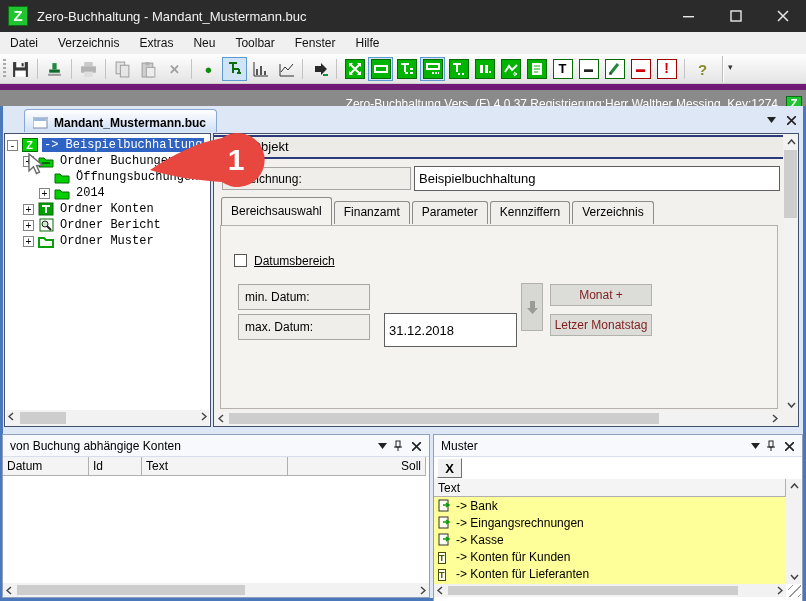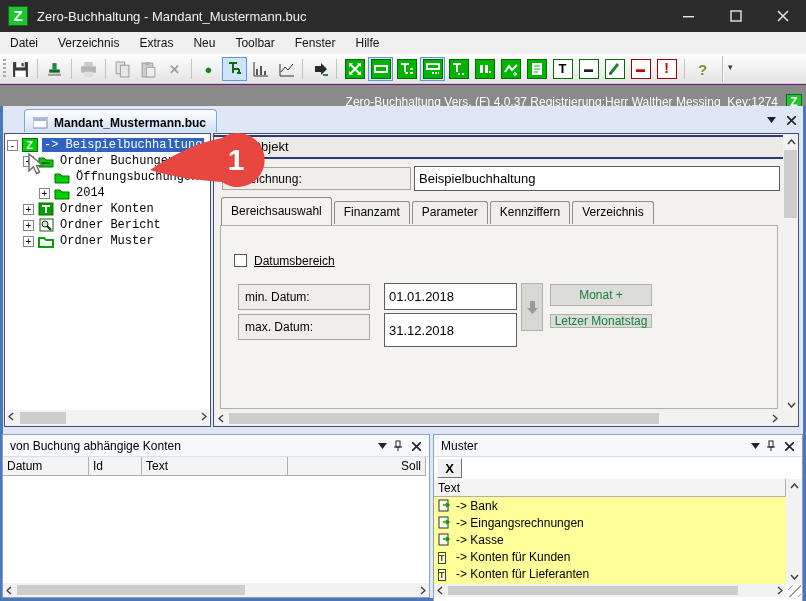--- a/index.html
+++ b/index.html
@@ -31,21 +31,21 @@
           justify-content:center; border:1px solid transparent; }
   .tbtn.sel { border:1px solid #5c9ad4; background:#cfe4f7; }
   .tsep { position:absolute; top:5px; width:1px; height:20px; background:#c4c4c4; }
   .gsq { width:20px; height:20px; background:#00b400; border:1px solid #056b05; display:block; }
   .glyph-dis { color:#9f9f9f; font-weight:bold; font-size:13px; }
   .tedge { position:absolute; top:2px; width:1px; height:26px; background:#bcbcbc; box-shadow:1px 0 0 #fff; }
   .tchev { position:absolute; top:8px; font-size:9px; color:#333; }
 
   
   .statusstrip { position:absolute; left:0; top:84px; width:806px; height:34px; background:#8a8a8a;
-                 border-top:1px solid #701a75; display:flex; align-items:center; justify-content:flex-end; }
+                 border-top:6px solid #701a75; display:flex; align-items:center; justify-content:flex-end; }
   .statustext { color:#fff; font-size:12px; margin-right:8px; white-space:pre; }
   .statusz { width:16px; height:16px; margin-right:4px; background:#1fc52e; border:1px solid #0c6e14;
              color:#fff; font-weight:bold; font-size:12px; line-height:14px; text-align:center; }
 
   
   .docframe { position:absolute; left:0; top:106px; width:806px; height:495px;
               border-left:3px solid #4a78ba; border-right:3px solid #4a78ba; border-bottom:3px solid #4a78ba;
               background:#dde7f6; }
   .doctab { position:absolute; left:24px; top:109px; height:23px; padding:3px 10px 0 8px;
             background:linear-gradient(#ffffff,#cfe0f5); border:1px solid #86a7d3; border-bottom:none;
@@ -78,21 +78,21 @@
   .lblbox { position:absolute; background:#f0eeea; border:1px solid #a6a6a6; padding-left:6px;
             display:flex; align-items:center; font-size:12px; }
   .inputbox { position:absolute; background:#fff; border:1px solid #5f5f5f; font-size:13px; padding:2px 4px;
               font-family:"Liberation Sans", sans-serif; }
   .ftab { height:23px; padding:3px 9px 0; background:#f0efec; border:1px solid #8c8c8c; border-bottom:none;
           border-radius:3px 3px 0 0; margin-right:2px; font-size:12px; float:left; margin-top:4px; }
   .ftab.active { height:28px; margin-top:0; background:#f4f3f0; padding-top:6px; position:relative; z-index:2; }
   .contentbox { position:absolute; left:6px; top:91px; width:558px; height:184px; background:#f4f3f0;
                 border:1px solid #b3b1ac; }
   .chk { position:absolute; width:13px; height:13px; background:#fff; border:1px solid #555; }
-  .dbtn { position:absolute; background:#dcdcd8; border:1px solid #b2b2ad; color:#15803d;
+  .dbtn { position:absolute; background:#dcdcd8; border:1px solid #b2b2ad; color:#7f1d1d;
           display:flex; align-items:center; justify-content:center; font-size:12px; }
   .arrbtn { position:absolute; background:#d7d7d3; border:1px solid #b2b2ad;
             display:flex; align-items:center; justify-content:center; }
 
   
   .dock { position:absolute; background:#fff; border:1px solid #8ea0bd; }
   .dockhead { position:absolute; left:0; top:0; right:0; height:22px; background:#f7f9fd;
               border-bottom:1px solid #d7dfec; display:flex; align-items:center; padding-left:7px; font-size:12px; }
   .dockicon { position:absolute; top:4px; width:14px; height:14px; display:flex; align-items:center; justify-content:center; }
   .colcell { height:19px; background:#f4f4f4; border-right:1px solid #b0b0b0; border-bottom:1px solid #b0b0b0;
@@ -431,32 +431,31 @@
       <div class="ftab">Kennziffern</div>
       <div class="ftab">Verzeichnis</div>
     </div>
 
     <div class="contentbox"></div>
 
     <div class="chk" style="left:20px; top:120px;"></div>
     <div class="abs" style="left:40px; top:120px;text-decoration:underline;">Datumsbereich</div>
 
     <div class="lblbox" style="left:24px; top:150px; width:132px; height:26px;">min. Datum:</div>
-    <input class="inputbox" style="left: 170px; top: 149px; width: 133px; height: 27px;" readonly="" value="01.01.2018">
     <div class="lblbox" style="left:24px; top:180px; width:132px; height:26px;">max. Datum:</div>
     <input class="inputbox" style="left: 170px; top: 179px; width: 133px; height: 34px;" readonly="" value="31.12.2018">
 
     <div class="arrbtn" style="left:307px; top:149px; width:22px; height:48px;">
       <svg width="13" height="15">
         <path d="M4 1 h5 v7 h3 l-5.5 6 -5.5 -6 h3 z" fill="#9a9a96"></path>
         </svg>
     </div>
 
     <div class="dbtn" style="left:336px; top:150px; width:102px; height:22px;">Monat +</div>
-    <div class="dbtn" style="left:336px; top:180px; width:102px; height:14px;">Letzer Monatstag</div>
+    <div class="dbtn" style="left:336px; top:180px; width:102px; height:22px;">Letzer Monatstag</div>
 
     <div class="sb" style="left:569px; top:2px; width:15px; height:275px;">
       <span class="sb-arr" style="left:4px; top:3px;">
         <svg width="9" height="6">
             <path d="M1 5 L4.5 1 L8 5" stroke="#444" fill="none" stroke-width="1.5"></path>
           </svg>
         </span>
       <div class="sb-thumb" style="left:1px; top:14px; width:13px; height:68px;"></div>
       <span class="sb-arr" style="left:4px; bottom:3px;">
         <svg width="9" height="6">

